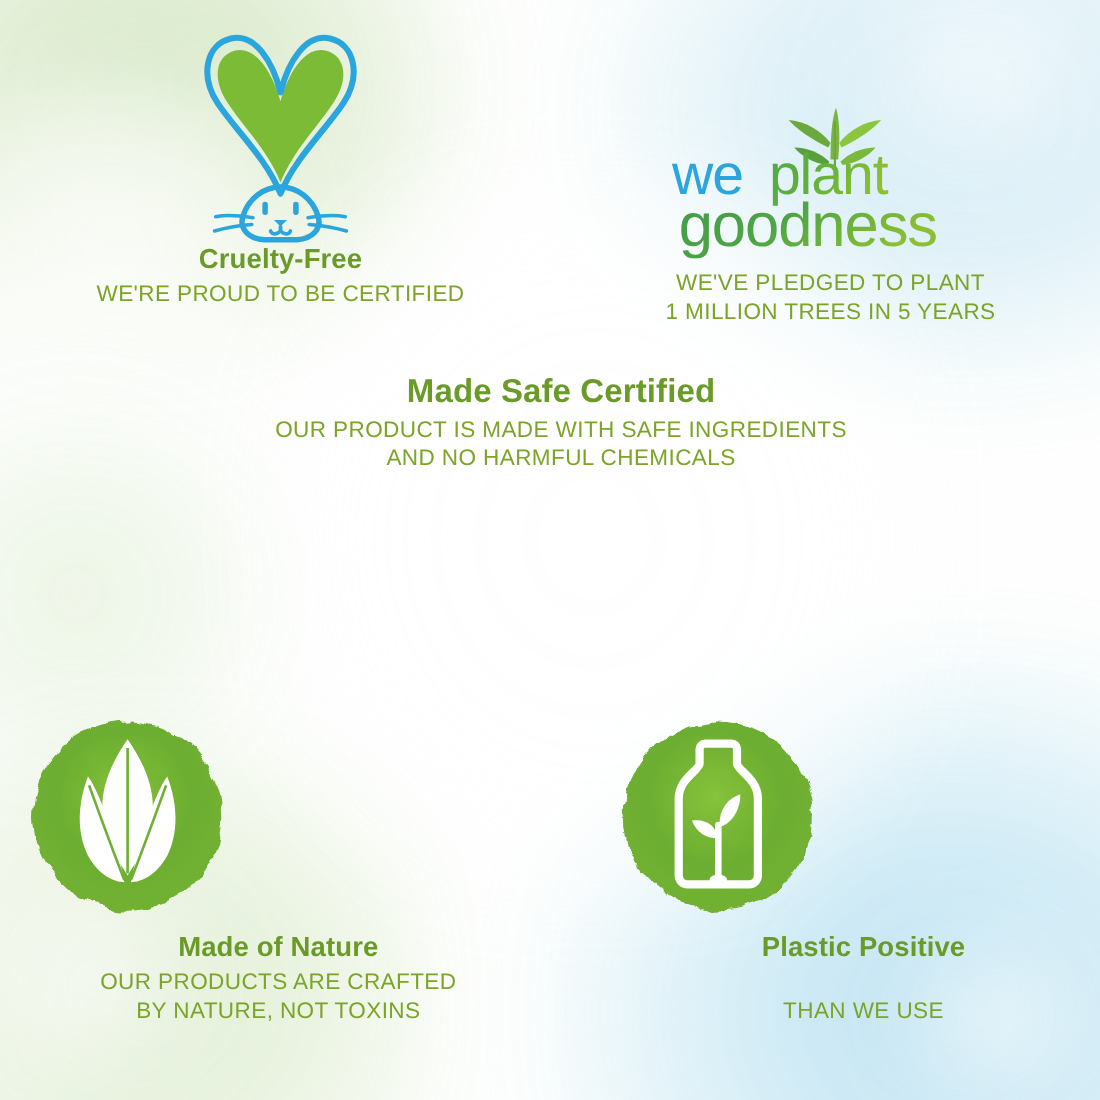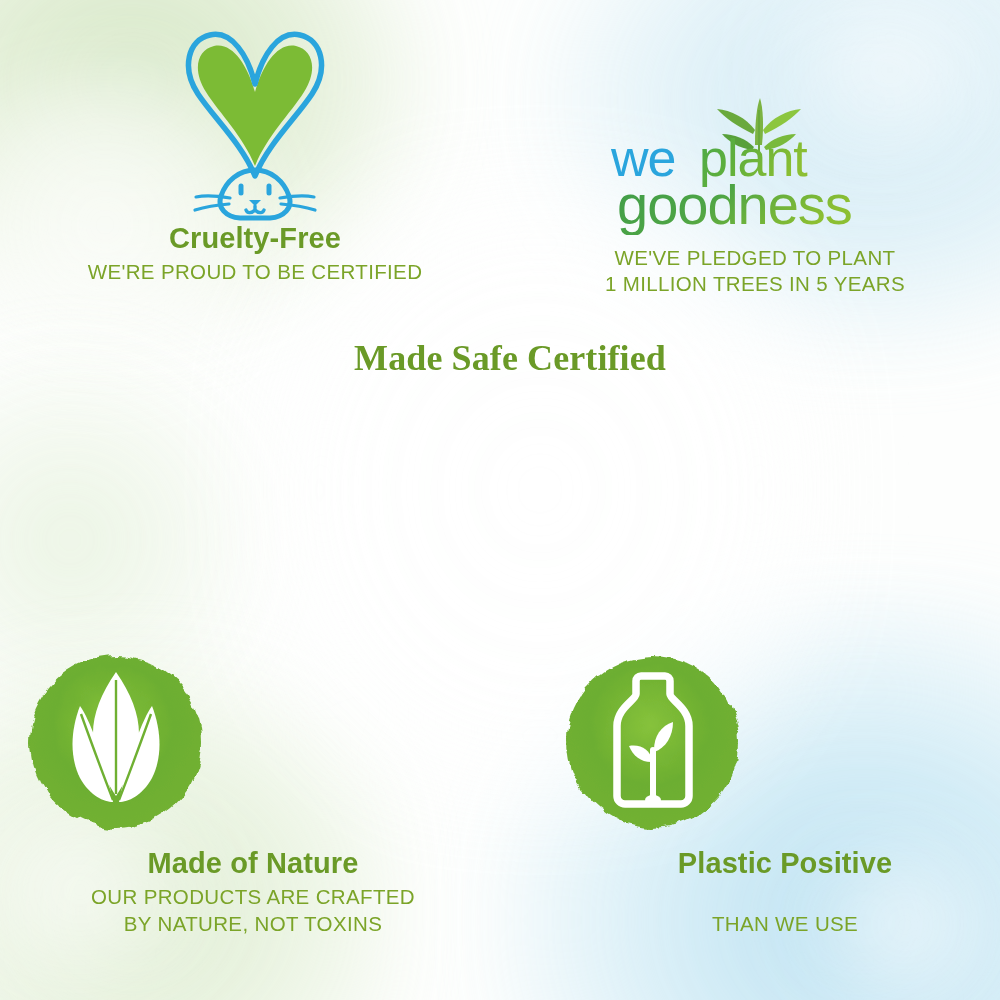--- a/index.html
+++ b/index.html
@@ -37,21 +37,21 @@
         background:radial-gradient(ellipse at 50% 50%, rgba(255,255,255,.96) 0%, rgba(255,255,255,.82) 48%, rgba(255,255,255,0) 80%);}
 
   
   .content{position:absolute;inset:0;z-index:5;}
   .cell{position:absolute;text-align:center;}
 
   .icon-wrap{display:flex;align-items:center;justify-content:flex-start;}
 
   .title{
     color:#6a9a27;
-    font-size:29px;
+    font-size:25px;
     font-weight:bold;
     letter-spacing:.1px;
     line-height:1.05;
     margin:0;
   }
   .sub{
     color:#7ba428;
     font-size:20.5px;
     font-weight:normal;
     letter-spacing:.35px;
@@ -60,21 +60,21 @@
     text-transform:uppercase;
   }
 
   
   #cruelty-free{left:20px;top:18px;width:470px;}
   #we-plant{left:520px;top:90px;width:470px;}
   #made-safe{left:215px;top:330px;width:590px;}
   #best-nature{left:18px;top:650px;width:470px;}
   #plastic-positive{left:555px;top:650px;width:460px;}
 
-  #made-safe .title{font-size:36px;font-family:Liberation Serif, serif;}
+  #made-safe .title{font-size:30px;}
   #made-safe .sub{font-size:20.5px;}
 
   .badge-svg{display:block;}
   .logo-svg{display:block;margin:0 auto;}
 </style>
 </head>
 <body>
 
 <div id="page">
 
@@ -198,20 +198,24 @@
         </svg>
       </div>
       <p class="sub" style="margin-top:10px">
         <span>WE'VE PLEDGED TO PLANT</span><br>
         <span>1 MILLION TREES IN 5 YEARS</span>
       </p>
     </div>
 
     <div class="cell" id="made-safe">
       <p class="title" style="margin-top:10px">Made Safe Certified</p>
+      <p class="sub">
+        <span>OUR PRODUCT IS MADE WITH SAFE INGREDIENTS</span><br>
+        <span>AND NO HARMFUL CHEMICALS</span>
+      </p>
     </div>
 
     <div class="cell" id="best-nature">
       <div class="icon-wrap">
         <svg class="badge-svg" width="196" height="186" viewBox="0 0 196 186">
           <g filter="url(#paper2)">
             <ellipse cx="98" cy="92" rx="86" ry="86" fill="url(#gWash2)"></ellipse>
           </g>
 
           <path d="M98 22

